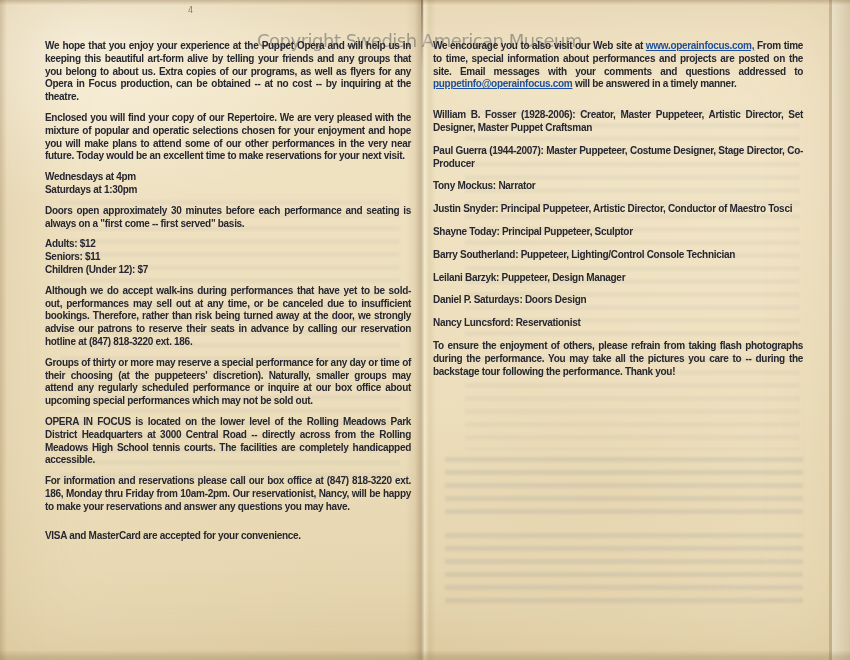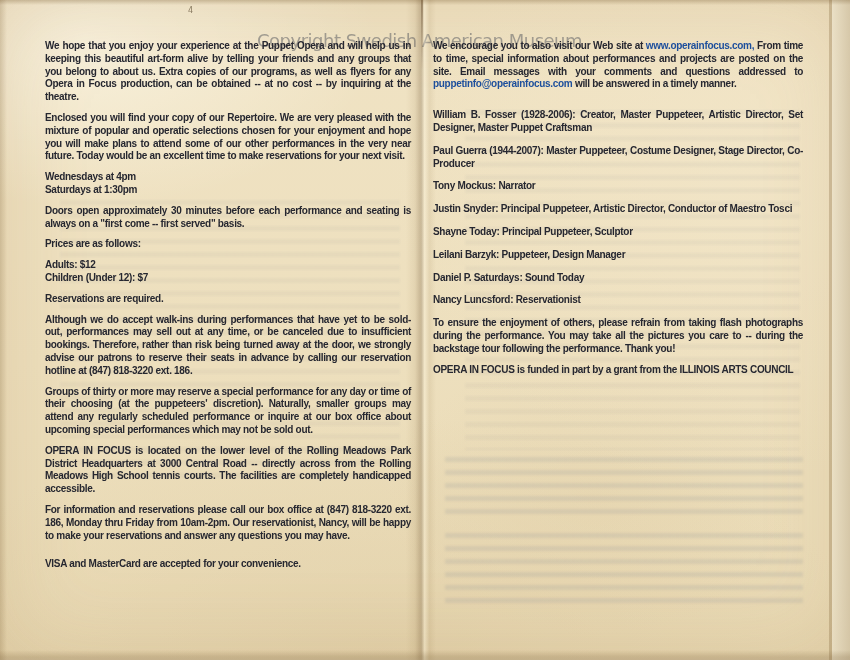--- a/index.html
+++ b/index.html
@@ -22,21 +22,21 @@
   .page p{
     margin:0 0 8px 0;
     font-size:10px;font-weight:bold;
     letter-spacing:-0.3px;line-height:12.8px;
     color:#262730;text-align:justify;
   }
   .page p.tight{margin-bottom:0;}
   .page p.gap-lg{margin-top:16px;}
   .page.right .intro{margin-bottom:18px;}
   .page.right .staff{margin-bottom:10px;}
-  .link{color:#1d4f9c;}
+  .link{color:#1d4f9c;text-decoration:underline;}
   
   .watermark{
     position:absolute;left:257px;top:30px;white-space:nowrap;
     font-family:"DejaVu Sans", sans-serif;
     font-size:18px;letter-spacing:-0.5px;
     color:rgba(112,112,112,0.62);
   }
   .page-mark{
     position:absolute;left:188px;top:6px;
     font-size:8px;color:#8a7c62;font-family:"DejaVu Sans", sans-serif;
@@ -93,45 +93,44 @@
   <div class="ghost faint" style="left:465px;top:110px;width:335px;height:340px;"></div>
   <div class="ghost strong" style="left:445px;top:457px;width:358px;height:63px;"></div>
   <div class="ghost strong" style="left:445px;top:533px;width:358px;height:78px;"></div>
 
   <div class="page left">
     <p>We hope that you enjoy your experience at the Puppet Opera and will help us in keeping this beautiful art-form alive by telling your friends and any groups that you belong to about us.  Extra copies of our programs, as well as flyers for any Opera in Focus production, can be obtained -- at no cost -- by inquiring at the theatre.</p>
     <p>Enclosed you will find your copy of our Repertoire.  We are very pleased with the mixture of popular and operatic selections chosen for your enjoyment and hope you will make plans to attend some of our other performances in the very near future.   Today would be an excellent time to make reservations for your next visit.</p>
     <p class="tight">Wednesdays at 4pm</p>
     <p>Saturdays at 1:30pm</p>
     <p>Doors open approximately 30 minutes before each performance and seating is always on a "first come -- first served" basis.</p>
-    <p>Prices are as follows:</p>
     <p class="tight">Adults: $12</p>
+    <p class="tight">Seniors: $11</p>
     <p>Children (Under 12): $7</p>
-    <p>Reservations are required.</p>
     <p>Although we do accept walk-ins during performances that have yet to be sold-out, performances may sell out at any time, or be canceled due to insufficient bookings.   Therefore, rather than risk being turned away at the door, we strongly advise our patrons to reserve their seats in advance by calling our reservation hotline at (847) 818-3220 ext. 186.</p>
     <p>Groups of thirty or more may reserve a special performance for any day or time of their choosing (at the puppeteers' discretion).  Naturally, smaller groups may attend any regularly scheduled performance or inquire at our box office about upcoming special performances which may not be sold out.</p>
     <p>OPERA IN FOCUS is located on the lower level of the Rolling Meadows Park District Headquarters at 3000 Central Road -- directly across from the Rolling Meadows High School tennis courts.  The facilities are completely handicapped accessible.</p>
     <p>For information and reservations please call our box office at (847) 818-3220 ext. 186, Monday thru Friday from 10am-2pm.  Our reservationist, Nancy, will be happy to make your reservations and answer any questions you may have.</p>
     <p class="gap-lg">VISA and MasterCard are accepted for your convenience.</p>
   </div>
 
   <div class="page right">
     <p class="intro"><span>We encourage you to also visit our Web site at </span><span class="link">www.operainfocus.com,</span><span>  From time to time, special information about performances and projects are posted on the site.  Email messages with your comments and questions addressed to </span><span class="link">puppetinfo@operainfocus.com</span><span> will be answered in a timely manner.</span></p>
 
     <p class="staff"><span>William B. Fosser (1928-2006):</span>  <span>Creator, Master Puppeteer, Artistic Director, Set Designer, Master Puppet Craftsman</span></p>
     <p class="staff"><span>Paul Guerra (1944-2007):</span>  <span>Master Puppeteer, Costume Designer, Stage Director, Co-Producer</span></p>
     <p class="staff"><span>Tony Mockus:</span>  <span>Narrator</span></p>
     <p class="staff"><span>Justin Snyder:</span>  <span>Principal Puppeteer, Artistic Director, Conductor of Maestro Tosci</span></p>
     <p class="staff"><span>Shayne Today:</span>  <span>Principal Puppeteer, Sculptor</span></p>
+    <p class="staff"><span>Barry Southerland:</span>  <span>Puppeteer, Lighting/Control Console Technician</span></p>
     <p class="staff"><span>Leilani Barzyk:</span>  <span>Puppeteer, Design Manager</span></p>
-    <p class="staff"><span>Daniel P. Saturdays:</span>  <span>Sound Today</span></p>
+    <p class="staff"><span>Daniel P. Saturdays:</span>  <span>Doors Design</span></p>
     <p class="staff"><span>Nancy Luncsford:</span>  <span>Reservationist</span></p>
 
     <p>To ensure the enjoyment of others, please refrain from taking flash photographs during the performance.  You may take all the pictures you care to -- during the backstage tour following the performance.   Thank you!</p>
-    <p>OPERA IN FOCUS is funded in part by a grant from the ILLINOIS ARTS COUNCIL</p>
   </div>
 
   <div class="fold"></div>
   <div class="fold-line"></div>
   <div class="edge-right-crease"></div>
   <div class="edge-right"></div>
   <div class="edge-top"></div>
   <div class="edge-bottom"></div>
   <div class="edge-left"></div>
 </div>

